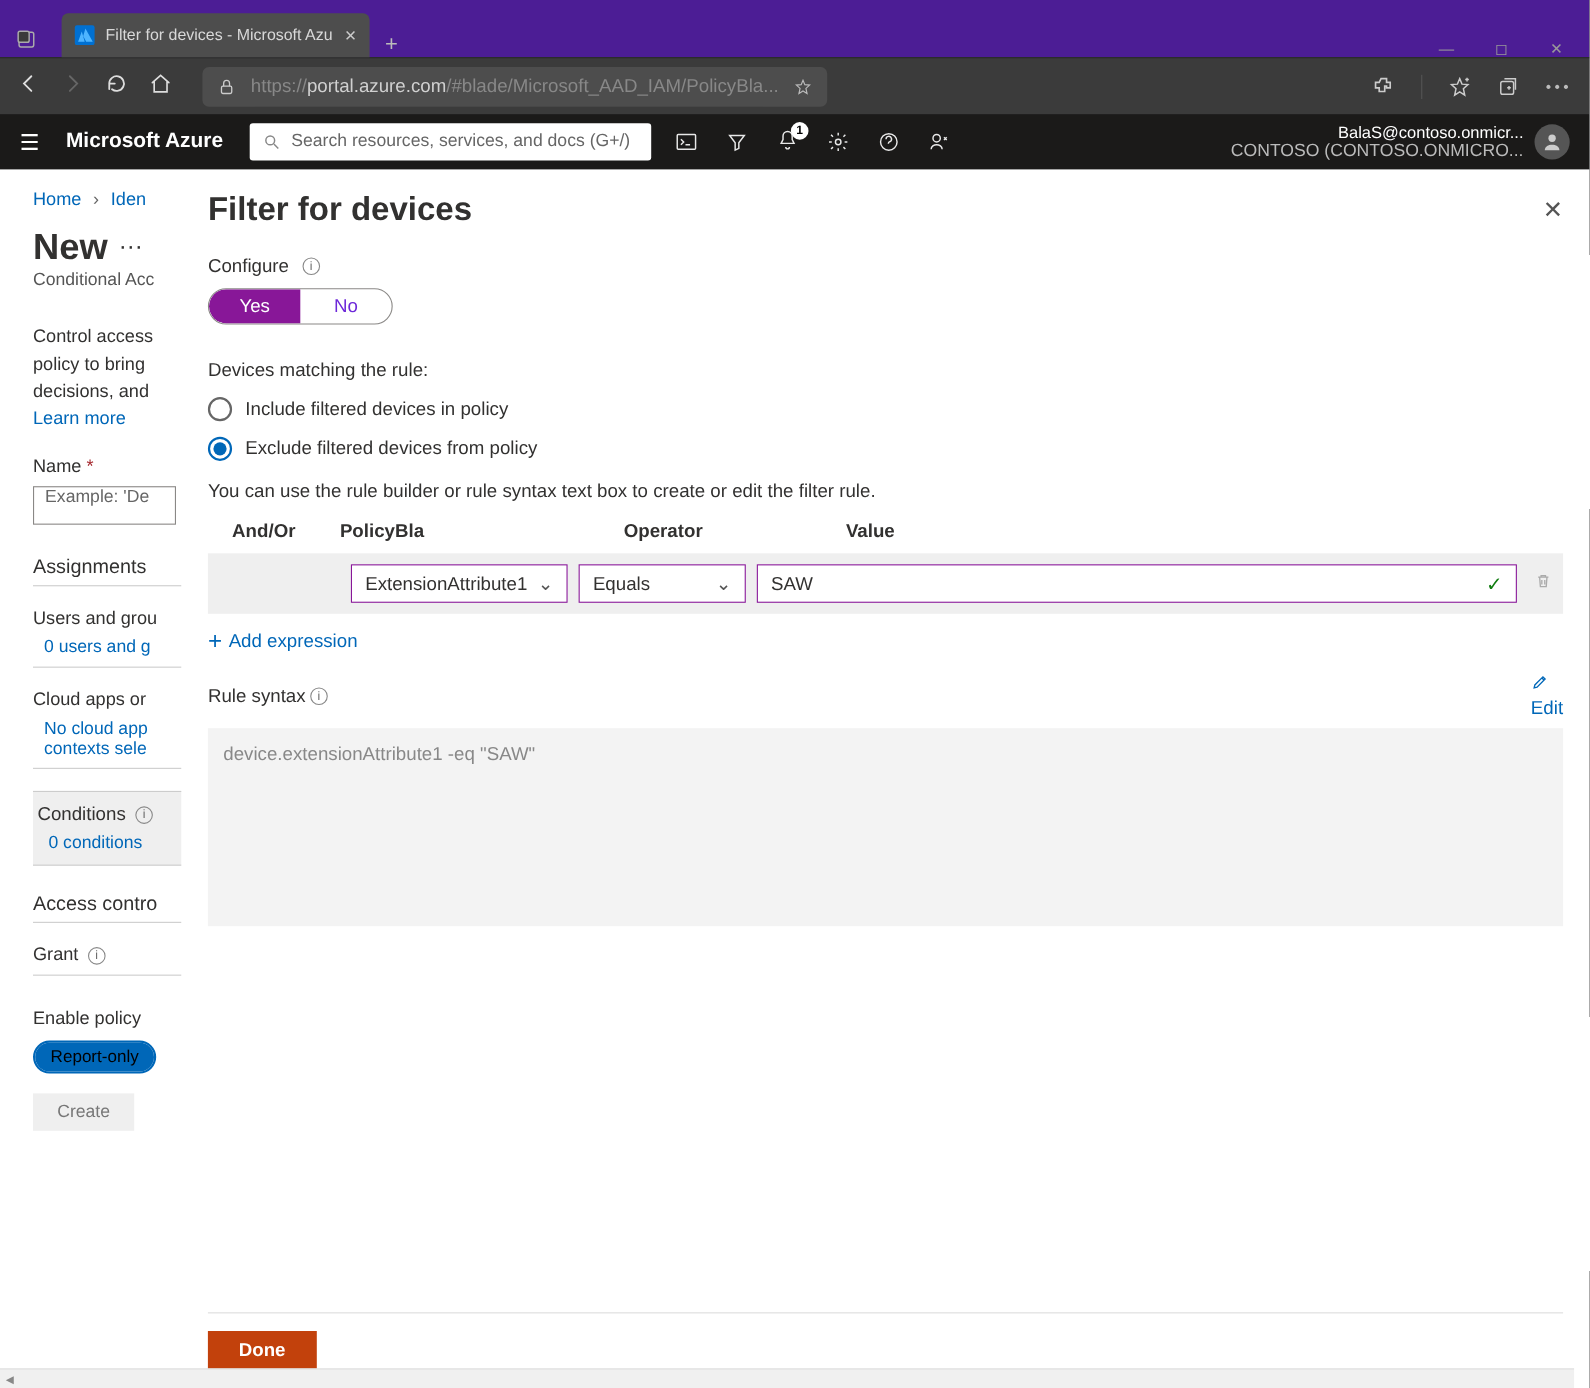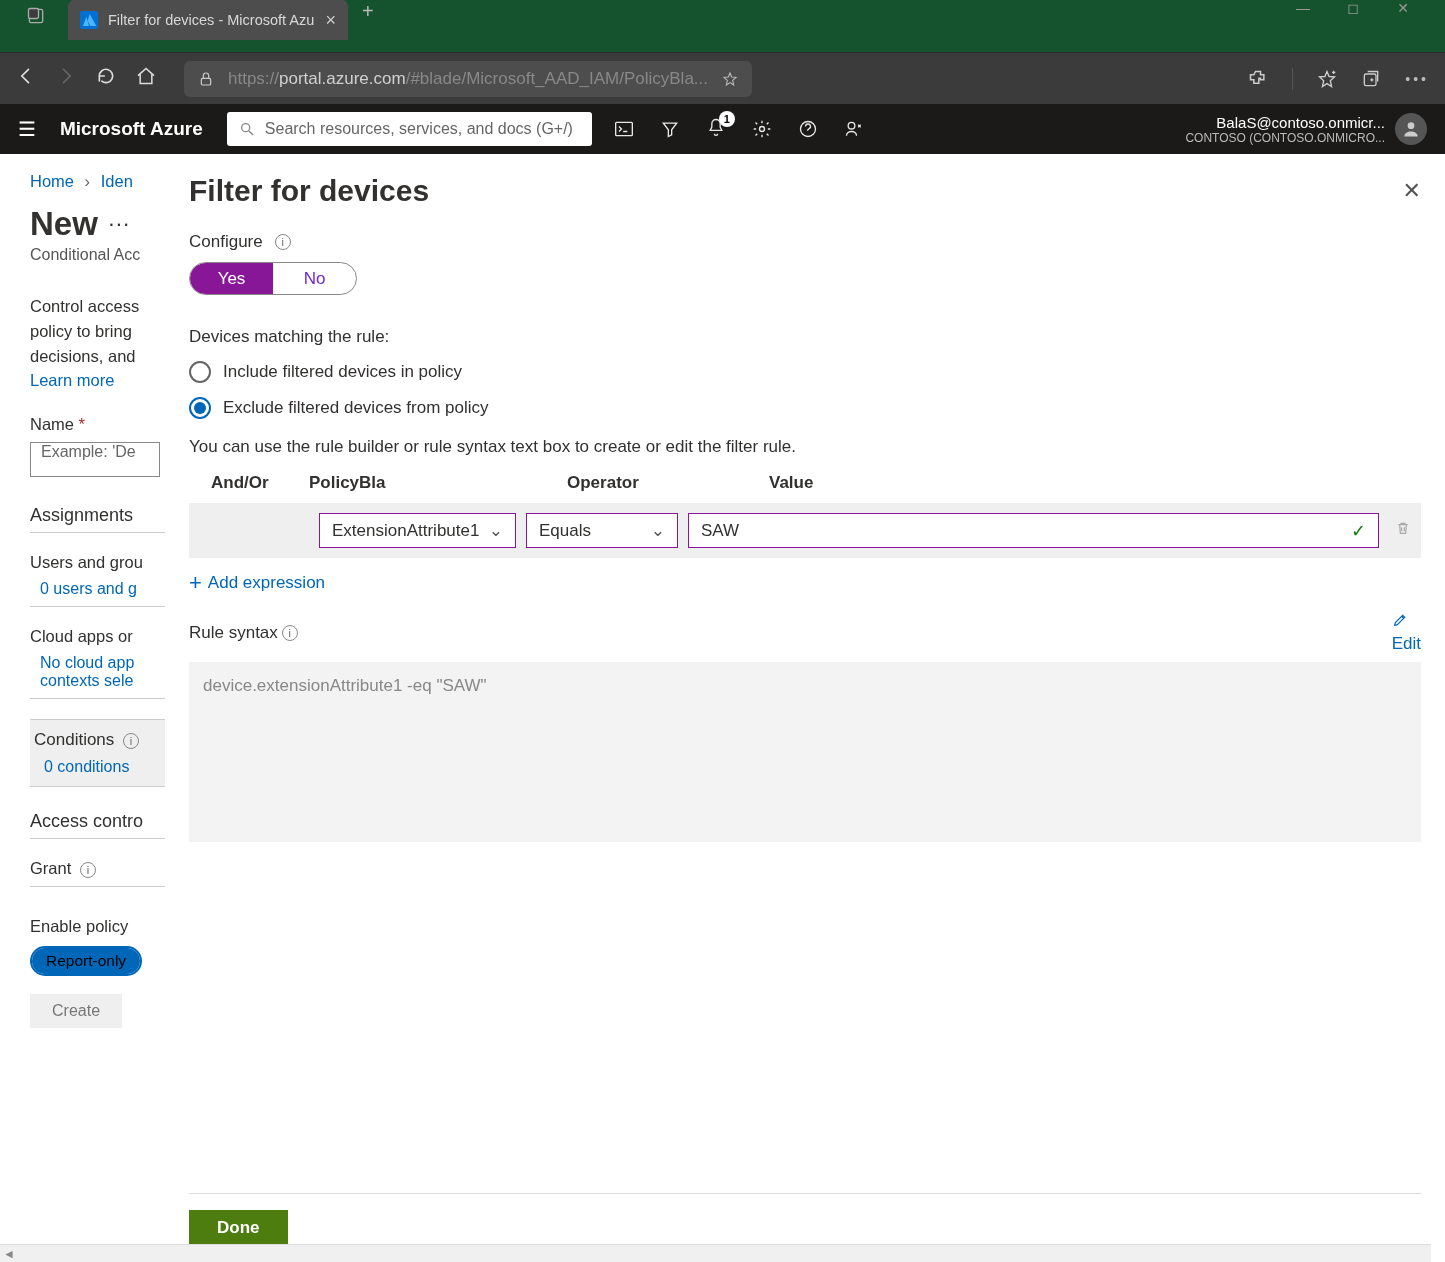--- a/index.html
+++ b/index.html
@@ -1,19 +1,19 @@
 <!DOCTYPE html>
 <html><head>
 <meta charset="utf-8">
 <style>
   * { box-sizing: border-box; margin: 0; padding: 0; font-family: "Segoe UI", Tahoma, sans-serif; }
   body { width: 1445px; height: 1262px; background: #202020; overflow: hidden; position: relative; }
 
   
-  .browser-chrome { background: #14532d; height: 52px; display: flex; align-items: flex-start; padding: 0 20px; }
+  .browser-chrome { background: #4c1d95; height: 52px; display: flex; align-items: flex-end; padding: 0 8px; }
   .win-tabs-icon { width: 32px; height: 32px; display:flex; align-items:center; justify-content:center; margin-right: 16px; }
   .browser-tab { background: #4d4d4d; height: 40px; min-width: 280px; border-radius: 6px 6px 0 0; display: flex; align-items: center; padding: 0 12px; color: #d8d8d8; font-size: 14.5px; gap: 10px; }
   .tab-favicon { width: 18px; height: 18px; background: #0070d2; display:flex; align-items:center; justify-content:center; border-radius:2px; }
   .tab-close { margin-left: auto; font-size: 18px; color: #ccc; }
   .tab-new { margin-left: 14px; color: #bbb; font-size: 20px; }
   .window-controls { margin-left: auto; display: flex; gap: 30px; color: #999; font-size: 14px; padding-right: 12px; }
   .window-controls span { width: 20px; text-align: center; }
 
   .browser-toolbar { background: #3b3b3b; height: 52px; display: flex; align-items: center; padding: 0 16px; gap: 20px; border-top: 1px solid #2a2a2a; }
   .nav-btn { color: #aaa; font-size: 20px; }
@@ -27,21 +27,21 @@
   
   .azure-bar { background: #1b1a19; height: 50px; display: flex; align-items: center; padding: 0 18px; color: #fff; }
   .hamburger { font-size: 20px; margin-right: 24px; }
   .azure-logo { font-size: 19px; font-weight: 600; margin-right: 24px; }
   .search-box { background: #fff; height: 34px; width: 365px; border-radius: 3px; display: flex; align-items: center; padding: 0 12px; color: #666; font-size: 16px; gap: 10px; }
   .bar-icons { display: flex; align-items: center; gap: 26px; margin-left: 22px; font-size: 18px; color: #e8e8e8; }
   .bell-wrap { position: relative; }
   .bell-badge { position: absolute; top: -6px; right: -9px; background: #fff; color: #000; border-radius: 50%; width: 16px; height: 16px; font-size: 11px; display:flex; align-items:center; justify-content:center; font-weight:600; }
   .account { margin-left: auto; display: flex; align-items: center; gap: 10px; font-size: 14px; }
   .account .email { font-size: 15px; }
-  .account .tenant { font-size: 12px; color: #bbb; margin-left: 20px; }
+  .account .tenant { font-size: 16px; color: #bbb; margin-left: 20px; }
   .avatar { width: 32px; height: 32px; border-radius: 50%; background: #555; display:flex; align-items:center; justify-content:center; }
 
   
   .content { background: #fff; height: calc(100% - 154px); position: relative; display: flex; }
 
   .left-panel { width: 165px; padding: 18px 0 0 30px; overflow: hidden; font-size: 17px; color: #323130; border-right: none; }
   .breadcrumb { color: #0067b8; font-size: 16.5px; margin-bottom: 16px; white-space: nowrap; }
   .breadcrumb .sep { color: #666; margin: 0 6px; }
   .page-title { font-size: 33px; font-weight: 600; line-height: 1; display:flex; align-items:center; gap:10px; }
   .subtitle { color: #555; font-size: 16px; margin-top: 6px; margin-bottom: 30px; white-space: nowrap; }
@@ -87,21 +87,21 @@
   .dd.op { width: 152px; }
   .dd .chev { margin-left:auto; color:#555; }
   .val-input { flex:1; background:#fff; border:1px solid #881798; height:35px; display:flex; align-items:center; padding:0 12px; font-size:17px; }
   .val-input .check { margin-left:auto; color:#107c10; font-size:18px; }
   .trash { color:#aaa; font-size:18px; margin-left:6px; }
   .add-expr { margin-top: 14px; color:#0067b8; font-size:17px; display:flex; align-items:center; gap:6px; }
   .rule-syntax-row { margin-top: 18px; display:flex; align-items:center; font-size:17px; }
   .edit-link { margin-left:auto; color:#0067b8; display:flex; align-items:flex-start; gap:6px;flex-direction:column; }
   .syntax-box { margin-top:8px; background:#f3f3f3; height:180px; padding:14px; font-size:17px; color:#888; }
   .blade-footer { margin-top:auto; border-top:1px solid #ddd; padding: 16px 0; }
-  .done-btn { background:#4d7c0f; color:#fff; border:none; padding: 8px 28px; font-size:17px; font-weight:600; }
+  .done-btn { background:#c2410c; color:#fff; border:none; padding: 8px 28px; font-size:17px; font-weight:600; }
 
   .scrollbar-bottom { position:absolute; bottom:0; left:0; right:14px; height:18px; background:#f0f0f0; border-top:1px solid #ddd; display:flex; align-items:center; }
   .scrollbar-bottom .arrow { width:18px; text-align:center; color:#888; font-size:12px; }
 
   svg.icon { width: 20px; height: 20px; }
   svg.icon-sm { width: 16px; height: 16px; }
 </style>
 </head>
 <body>
 

